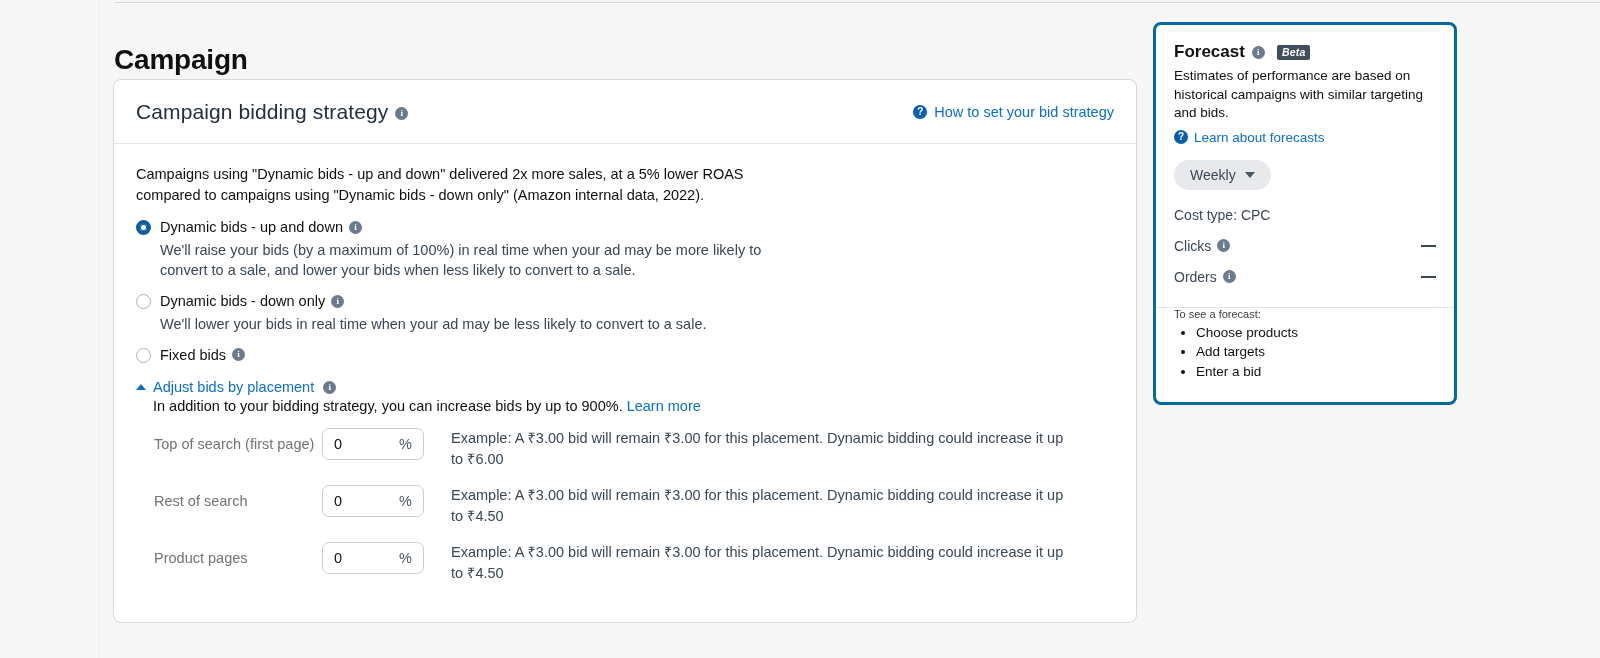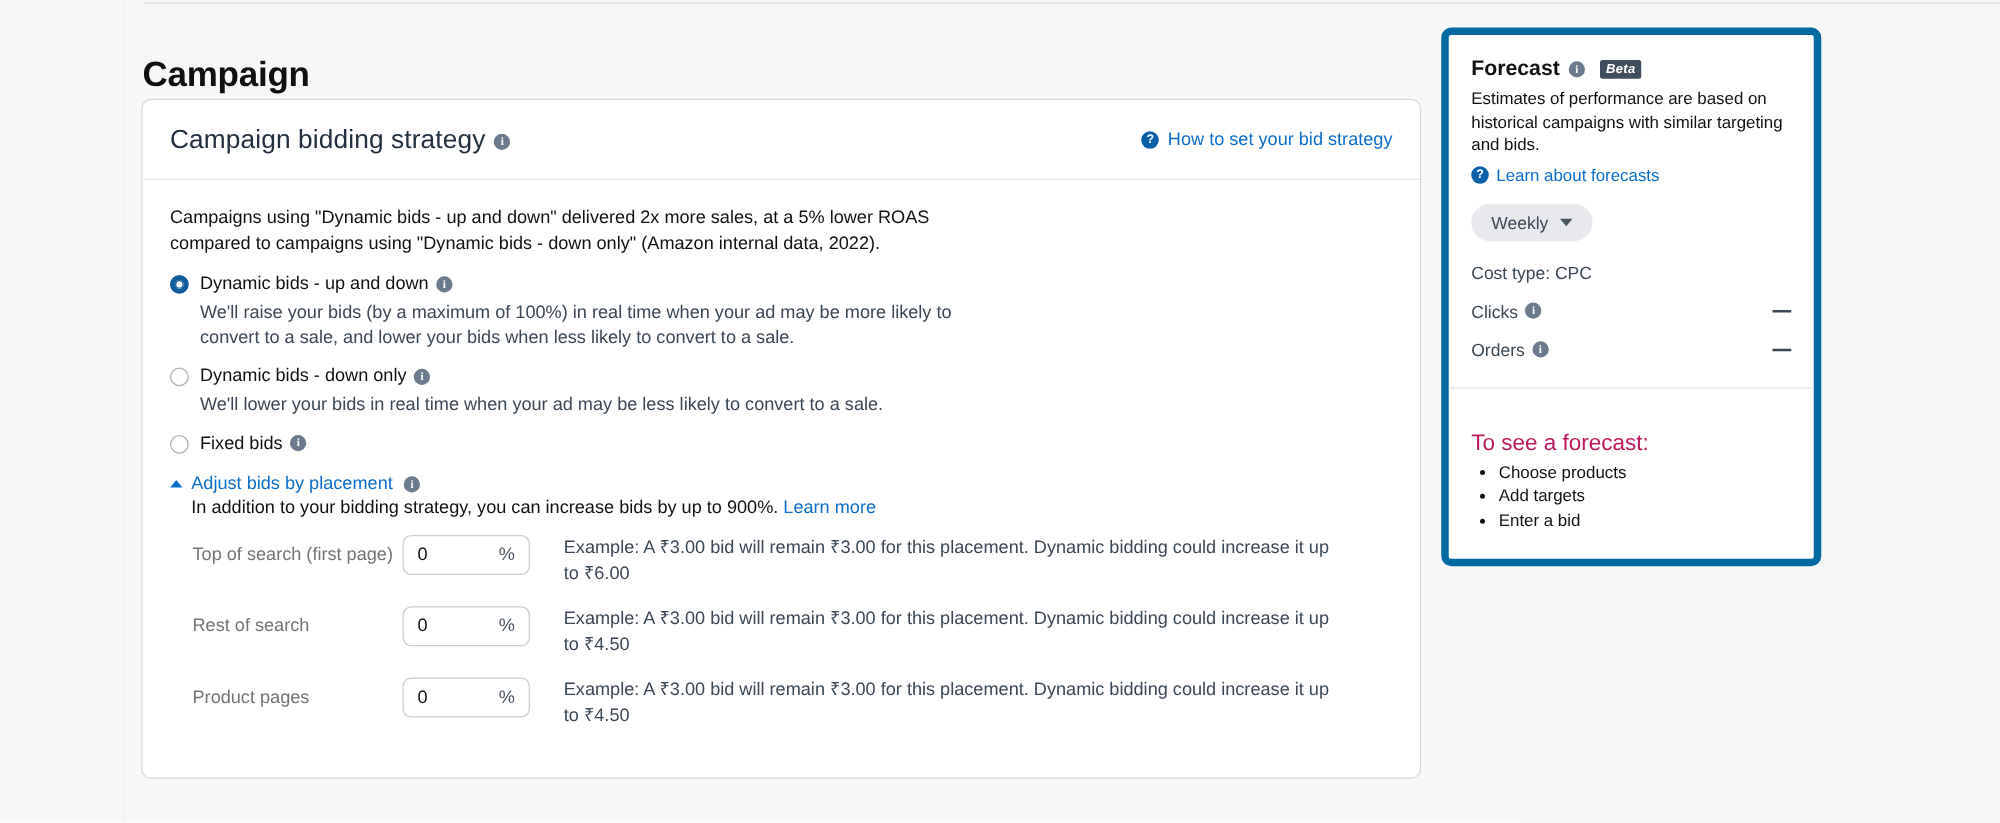--- a/index.html
+++ b/index.html
@@ -245,21 +245,21 @@
     padding-top: 4px;
   }
 
   
   .forecast {
     position: absolute;
     left: 1153px;
     top: 22px;
     width: 304px;
     background: #ffffff;
-    border: 6px solid #0369a1;
+    border: 3px solid #0369a1;
     border-radius: 8px;
     padding: 17px 18px 20px 18px;
   }
   .forecast-title-row {
     display: flex;
     align-items: center;
     gap: 7px;
   }
   .forecast-title {
     font-size: 17px;
@@ -332,23 +332,23 @@
   .metric-dash {
     width: 15px; height: 2px;
     background: #3b4754;
   }
   .forecast-divider {
     height: 1px;
     background: #e3e6e6;
     margin: 22px -18px 0 -18px;
   }
   .to-see {
-    font-size: 18px;
-    color: #be185d;
-    margin-top: 33px;
+    font-size: 11px;
+    color: #404040;
+    margin-top: 0;
   }
   .to-see-list {
     margin: 3px 0 0 0;
     padding-left: 22px;
     font-size: 13.5px;
     color: #0f1111;
     line-height: 1.45;
   }
   .to-see-list li { margin: 0; }
 </style>

